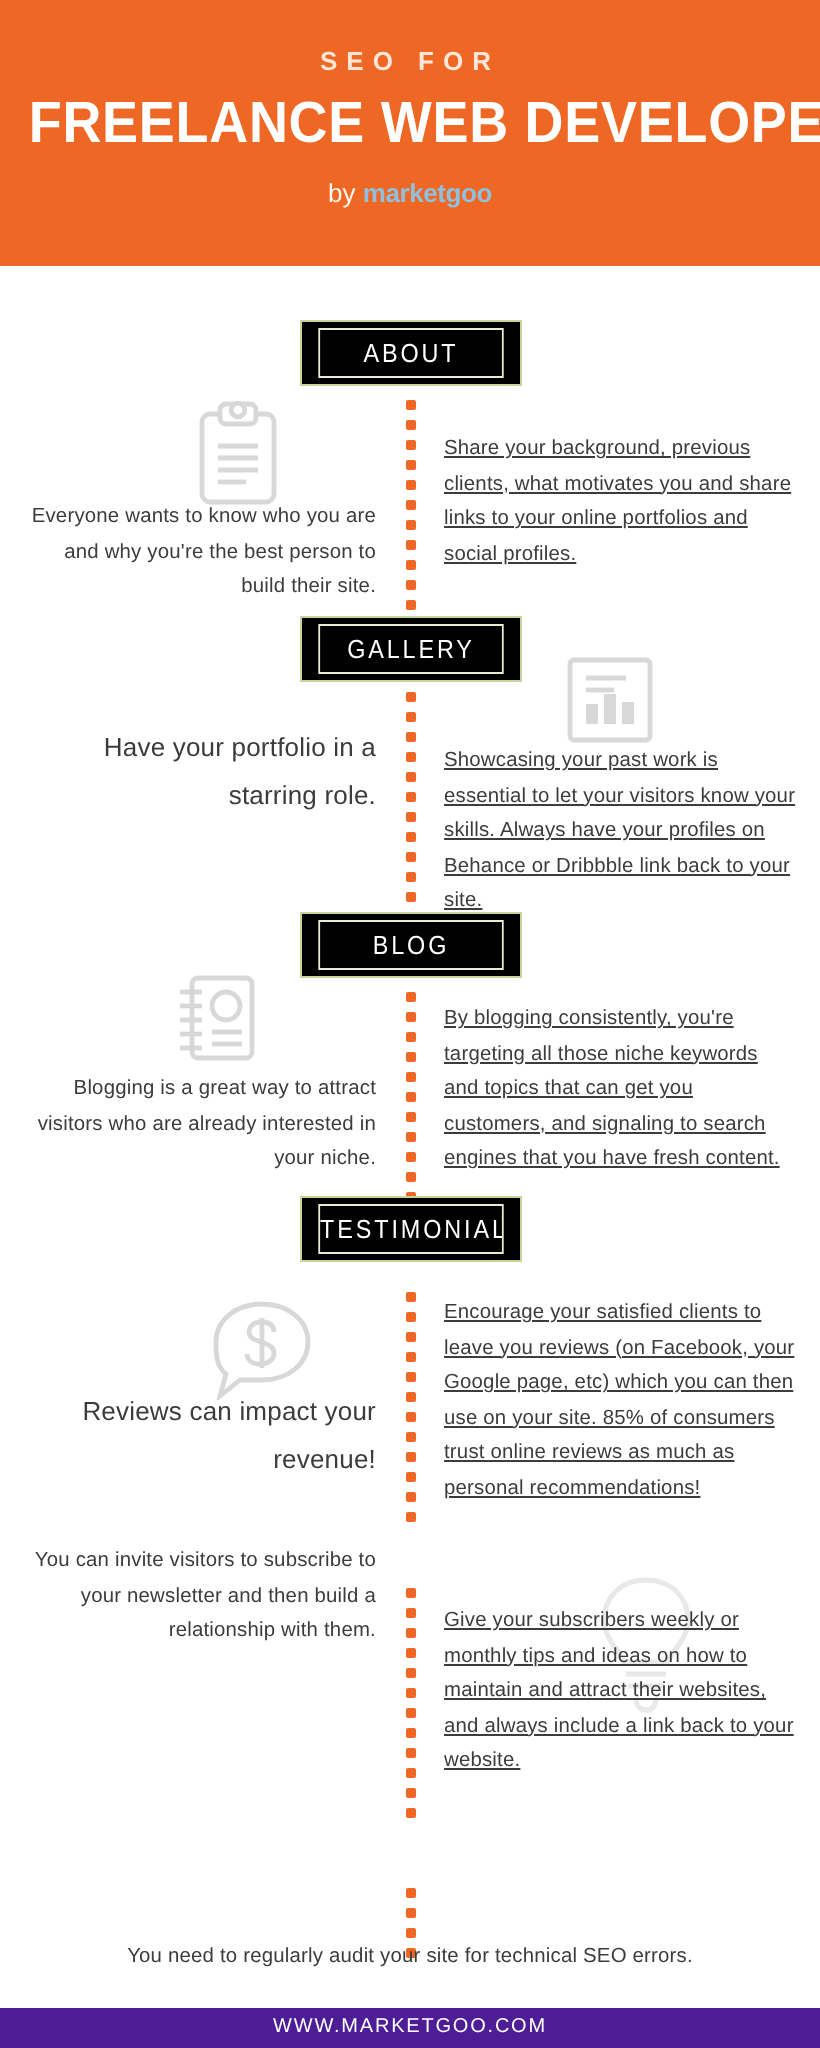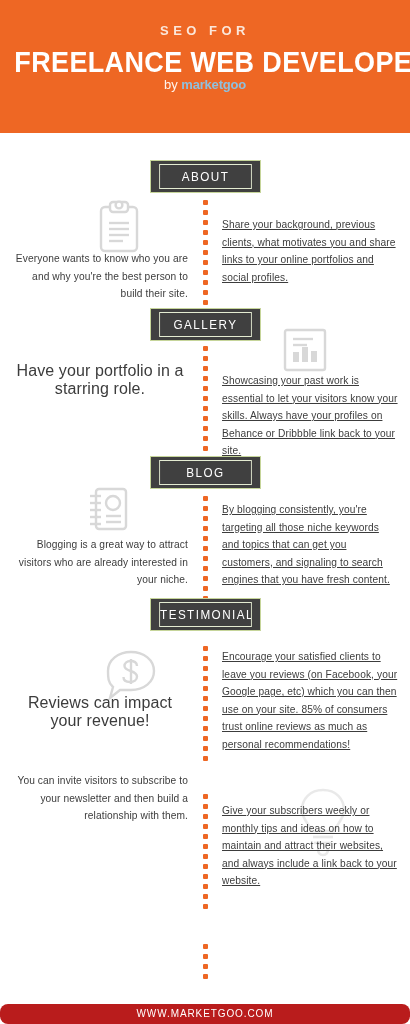--- a/index.html
+++ b/index.html
@@ -43,55 +43,55 @@
     margin-top: 9px;
     font-size: 29px;
     line-height: 30px;
     letter-spacing: 0.4px;
     font-weight: 700;
     color: #FFFFFF;
     transform: scaleX(0.93);
     white-space: nowrap;
   }
   .header-by {
+    margin-top: 12px;
     font-size: 13px;
     color: #FFF4EC;
     font-weight: 400;
   }
   .header-brand {
     color: #8FC0DE;
     font-weight: 700;
     letter-spacing: -0.2px;
   }
 
   
   .footer {
     position: absolute;
     left: 0; bottom: 0;
     width: 410px;
     height: 20px;
-    background: #b91c1c;
+    background: #4c1d95;
     text-align: center;
-    border-radius: 8px;
   }
   .footer-text {
     display: block;
     line-height: 20px;
     font-size: 10px;
     letter-spacing: 0.9px;
     color: #FFFFFF;
   }
 
   
   .badge {
     position: absolute;
     left: 150px;
     width: 111px;
     height: 33px;
-    background: #404040;
+    background: #000000;
     border: 1px solid #C6D59A;
     padding: 3px;
     text-align: center;
   }
   .badge-inner {
     display: block;
     width: 100%;
     height: 100%;
     border: 1px solid #E4ECD2;
     line-height: 23px;
@@ -123,21 +123,21 @@
   .txt {
     position: absolute;
     font-size: 10.2px;
     line-height: 17.5px;
     color: #3c3c3c;
     letter-spacing: 0.1px;
   }
   .txt.left  { text-align: right; right: 222px; left: 12px; }
   .txt.right { text-align: left;  left: 222px; right: 12px; text-decoration: underline; }
   .txt.center{ text-align: center; left: 12px; right: 12px; }
-  .txt.big   { font-size: 16px; line-height: 18px; text-align: center; }
+  .txt.big   { font-size: 13px; line-height: 24px; }
 
   
   .icon {
     position: absolute;
     color: #D8D8D8;
   }
   .icon svg { display: block; }
 
   .icon-bulb { opacity: 0.55; }
 </style>
@@ -299,18 +299,19 @@
   </div>
   <div class="txt left" style="top:772px">You can invite visitors to subscribe to your newsletter and then build a relationship with them.</div>
   <div class="txt right" style="top:802px">Give your subscribers weekly or monthly tips and ideas on how to maintain and attract their websites, and always include a link back to your website.</div>
 
   <div class="dots" style="top:944px; left:203px">
     <i></i>
       <i></i>
       <i></i>
       <i></i>
   </div>
+  <div class="txt center" style="top:970px">You need to regularly audit your site for technical SEO errors.</div>
 
   <div class="footer">
     <span class="footer-text">WWW.MARKETGOO.COM</span>
   </div>
 
 </div>
 
 </body></html>

